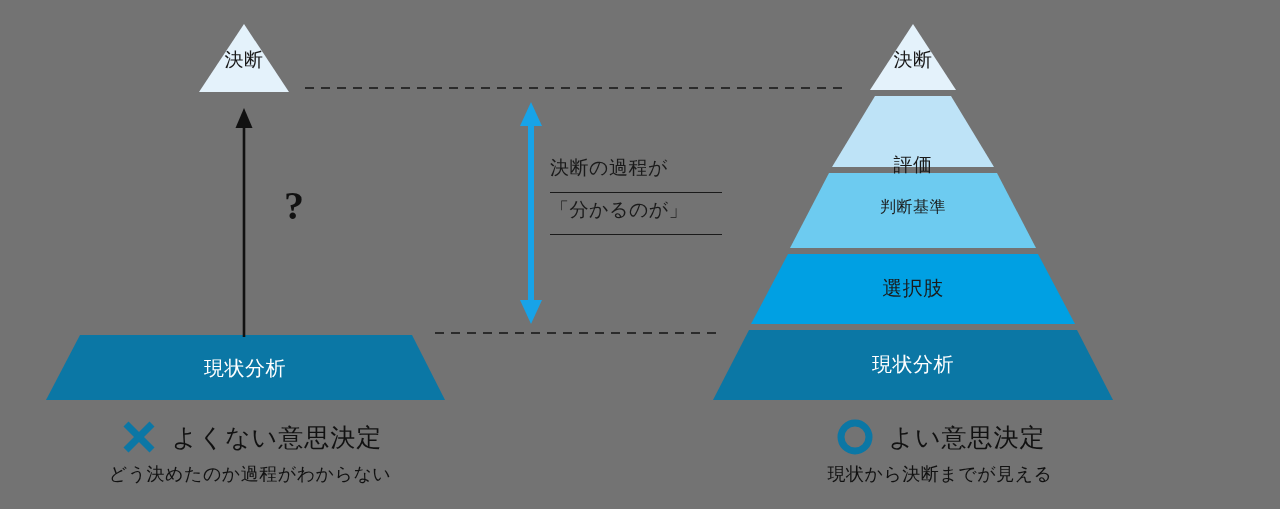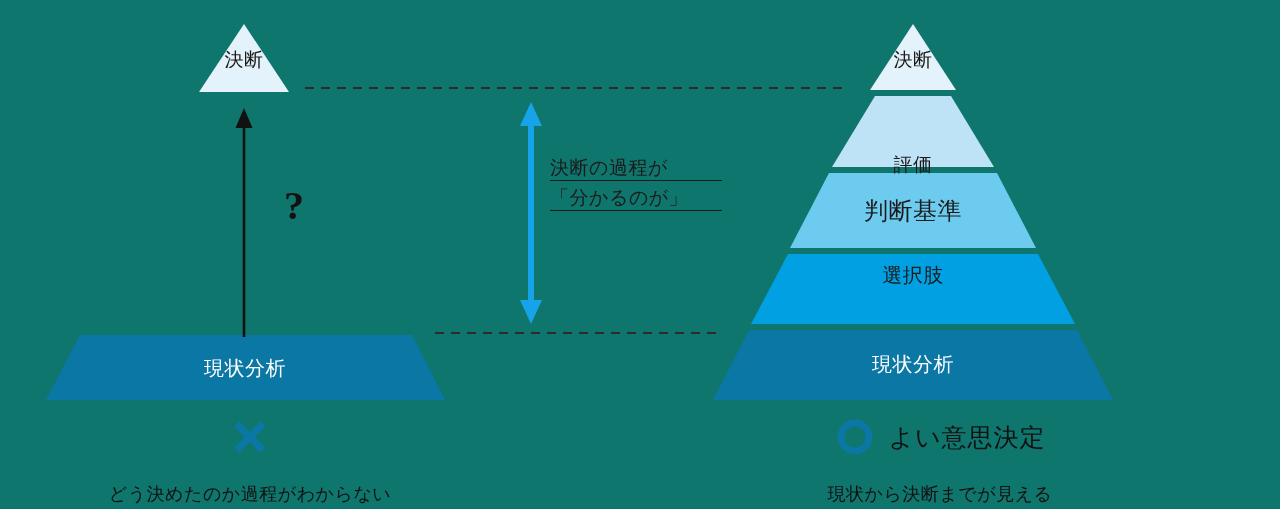--- a/index.html
+++ b/index.html
@@ -7,21 +7,21 @@
     padding: 0;
     background: #ffffff;
   }
   body {
     font-family: "Liberation Sans", "DejaVu Sans", sans-serif;
   }
   #stage {
     position: relative;
     width: 1280px;
     height: 509px;
-    background: #0f766e;
+    background: #737373;
     overflow: hidden;
   }
   svg.layer {
     position: absolute;
     left: 0;
     top: 0;
     width: 1280px;
     height: 509px;
   }
 
@@ -44,21 +44,21 @@
     top: 158px;
     width: 172px;
     color: #1a1a1a;
     font-size: 19px;
     line-height: 1;
     letter-spacing: 0.5px;
   }
   #center-note .note-line {
     display: block;
     border-bottom: 1px solid #1a1a1a;
-    padding-bottom: 3px;
+    padding-bottom: 15px;
     margin-bottom: 7px;
     white-space: nowrap;
   }
 
   
   #qmark {
     position: absolute;
     left: 284px;
     top: 186px;
     font-size: 40px;
@@ -83,21 +83,21 @@
   .caption-title {
     font-size: 25px;
     color: #111111;
     letter-spacing: 1px;
     white-space: nowrap;
   }
   .caption-sub {
     font-size: 18px;
     color: #111111;
     letter-spacing: 0.5px;
-    margin-top: 24px;
+    margin-top: 4px;
     white-space: nowrap;
   }
   .mark-icon { display: block; }
 </style>
 </head>
 <body>
 
 <div id="stage">
 
   <svg class="layer" viewBox="0 0 1280 509">
@@ -131,37 +131,38 @@
   <div class="shape-label" style="left:204px; top:50px; width:80px;">決断</div>
 
   <div class="shape-label light" style="left:165px; top:358px; width:160px; font-size:20px;">現状分析</div>
 
   <div id="qmark">?</div>
 
   <div class="shape-label" style="left:873px; top:50px; width:80px;">決断</div>
 
   <div class="shape-label" style="left:873px; top:126px; width:80px;margin-top:29px;">評価</div>
 
-  <div class="shape-label" style="left:853px; top:199px; width:120px; font-size:24px;">判断基準</div>
+  <div class="shape-label" style="left:853px; top:199px; width:120px; font-size:16px;">判断基準</div>
 
-  <div class="shape-label" style="left:863px; top:265px; width:100px; font-size:20px;">選択肢</div>
+  <div class="shape-label" style="left:863px; top:278px; width:100px; font-size:20px;">選択肢</div>
 
   <div class="shape-label light" style="left:853px; top:354px; width:120px; font-size:20px;">現状分析</div>
 
   <div id="center-note">
     <span class="note-line">決断の過程が</span>
     <span class="note-line">「分かるのが」</span>
   </div>
 
   <div class="caption-block" style="left:50px; top:416px; width:400px;">
     <div class="caption-head">
       <svg class="mark-icon" width="42" height="42" viewBox="0 0 42 42">
         <line x1="8" y1="8" x2="34" y2="34" stroke="#0b77a5" stroke-width="7" stroke-linecap="butt"></line>
         <line x1="34" y1="8" x2="8" y2="34" stroke="#0b77a5" stroke-width="7" stroke-linecap="butt"></line>
       </svg>
+      <span class="caption-title">よくない意思決定</span>
     </div>
     <div class="caption-sub">どう決めたのか過程がわからない</div>
   </div>
 
   <div class="caption-block" style="left:740px; top:416px; width:400px;text-align:center;">
     <div class="caption-head">
       <svg class="mark-icon" width="42" height="42" viewBox="0 0 42 42">
         <circle cx="21" cy="21" r="14" fill="none" stroke="#0b77a5" stroke-width="7"></circle>
       </svg>
       <span class="caption-title">よい意思決定</span>

